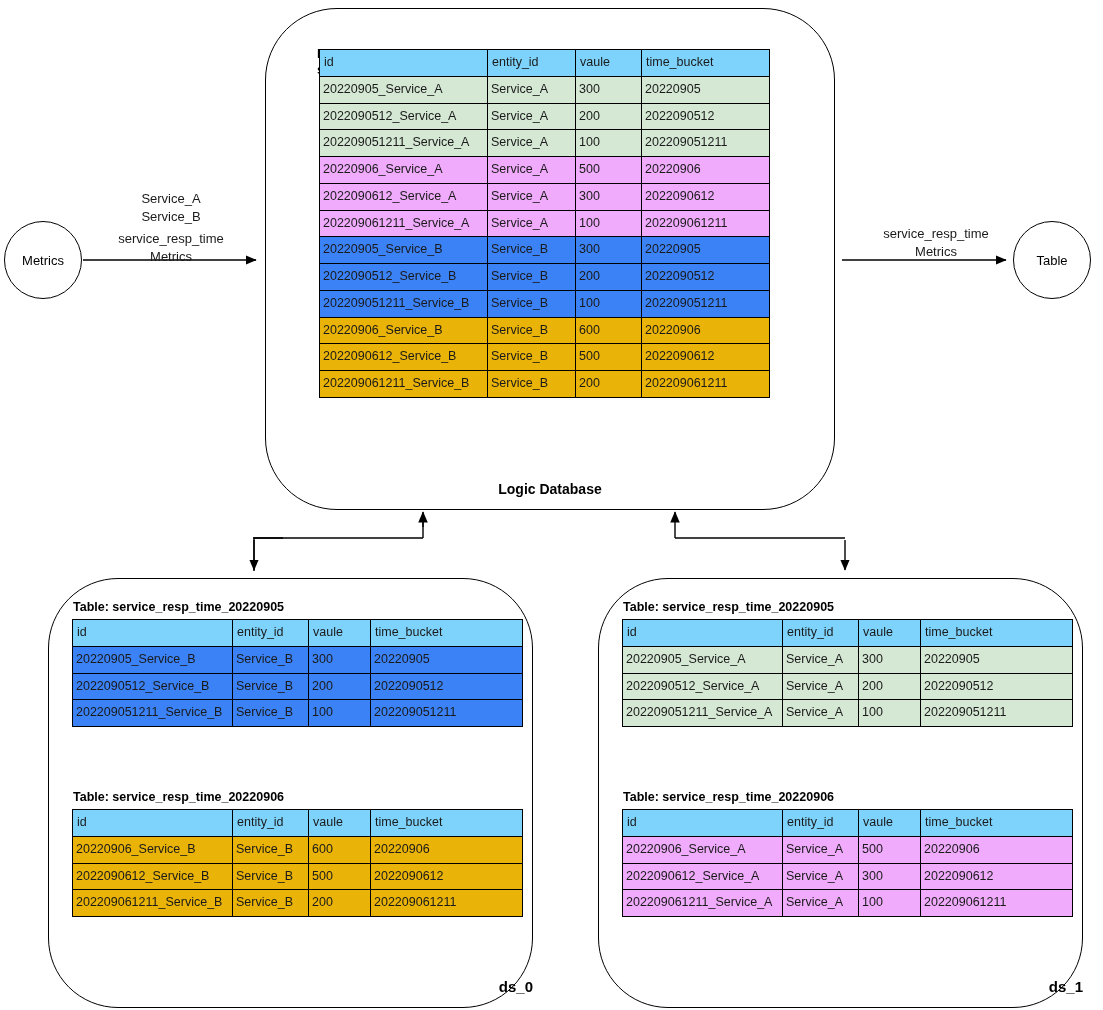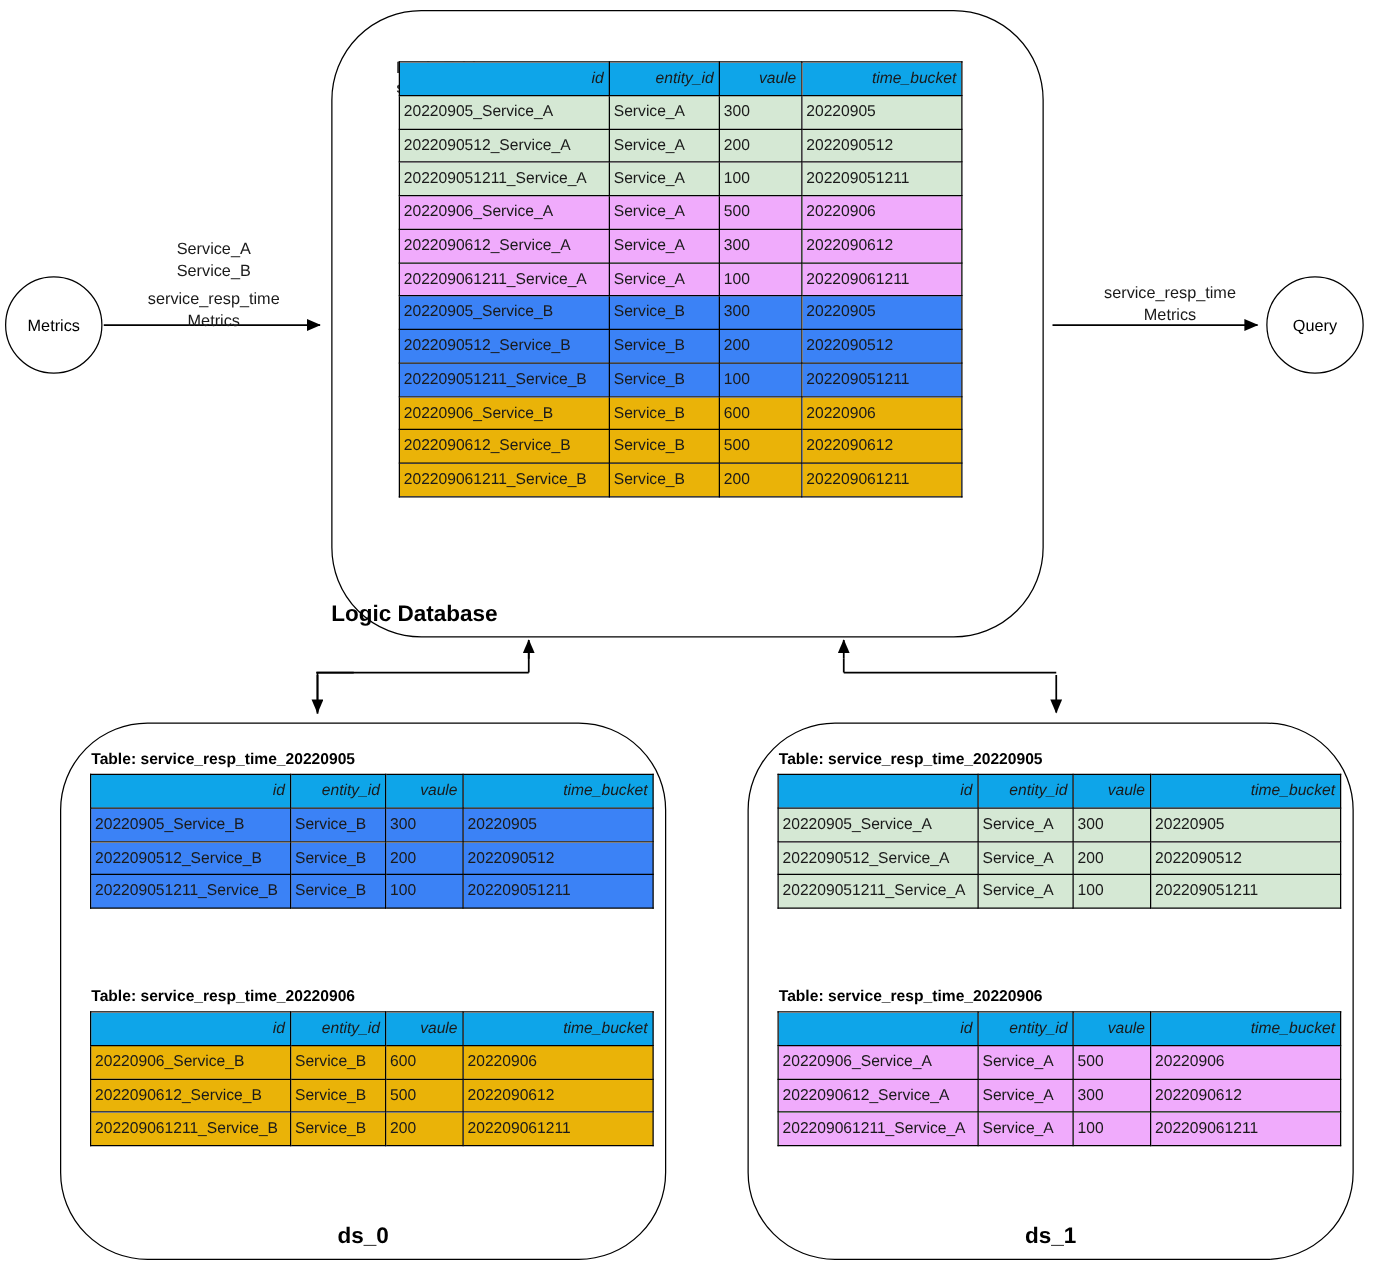--- a/index.html
+++ b/index.html
@@ -29,24 +29,23 @@
   table.dtable th, table.dtable td {
     border: 1px solid #000;
     font-weight: normal;
     font-size: 12.5px;
     line-height: 1.1;
     color: #1a1a1a;
     white-space: nowrap;
     overflow: hidden;
   }
   table.dtable th {
-    background: #0ea5e9;
-    text-align: right;
+    background: #7dd3fc;
+    text-align: left;
     padding: 6px 4px;
-    font-style: italic;
   }
   table.dtable td {
     text-align: left;
     padding: 6px 3px;
   }
 
   
   .c-green  { background: #d5e8d4; margin-top: 36px; }
   .c-blue   { background: #f0abfc; }
   .c-orange { background: #3b82f6; }
@@ -77,22 +76,22 @@
   #logic-table-wrap {
     position: absolute;
     left: 54px; top: 41px;
     width: 450px;
   }
   #logic-table-wrap table { width: 450px; }
 
   .db-caption {
     position: absolute;
     width: 100%;
-    text-align: left;
-    font-size: 18px;
+    text-align: center;
+    font-size: 14px;
     font-weight: bold;
   }
   #logic-db-caption { top: 473px; }
 
   
   .circle-node {
     position: absolute;
     border: 1.6px solid #000;
     border-radius: 50%;
     background: #fff;
@@ -130,21 +129,21 @@
 
   .tbl-title {
     position: absolute;
     font-size: 12.5px;
     font-weight: bold;
     white-space: nowrap;
   }
   .sub-table-wrap { position: absolute; }
   .sub-table-wrap table { width: 100%; }
 
-  .ds-caption { position: absolute; width: 100%; text-align: center; font-size: 18px; font-weight: bold; top: 400px; }
+  .ds-caption { position: absolute; width: 100%; text-align: right; font-size: 15px; font-weight: bold; top: 400px; }
 </style>
 </head>
 <body>
 
 <div id="canvas">
 
   <svg class="svg-layer" viewBox="0 0 1103 1010">
     <defs>
       <marker id="arrowhead" markerWidth="9" markerHeight="9" refX="7.5" refY="3.4" orient="auto" markerUnits="strokeWidth">
         <path d="M0,0 L8,3.4 L0,6.8 z" fill="#000"></path>
@@ -178,21 +177,21 @@
 
   <div class="circle-node" id="persist-node">
     <span>Metrics</span>
   </div>
   <div class="edge-label" id="persist-entities">Service_A
 Service_B</div>
   <div class="edge-label" id="persist-metric">service_resp_time
 Metrics</div>
 
   <div class="circle-node" id="query-node">
-    <span>Query</span>
+    <span>Table</span>
   </div>
   <div class="edge-label" id="query-metric">service_resp_time
 Metrics</div>
 
   <div id="logic-db">
     <div class="rbox"></div>
     <div class="inner">
       <div class="lt-title">Logic Table:
 service_resp_time</div>
 

